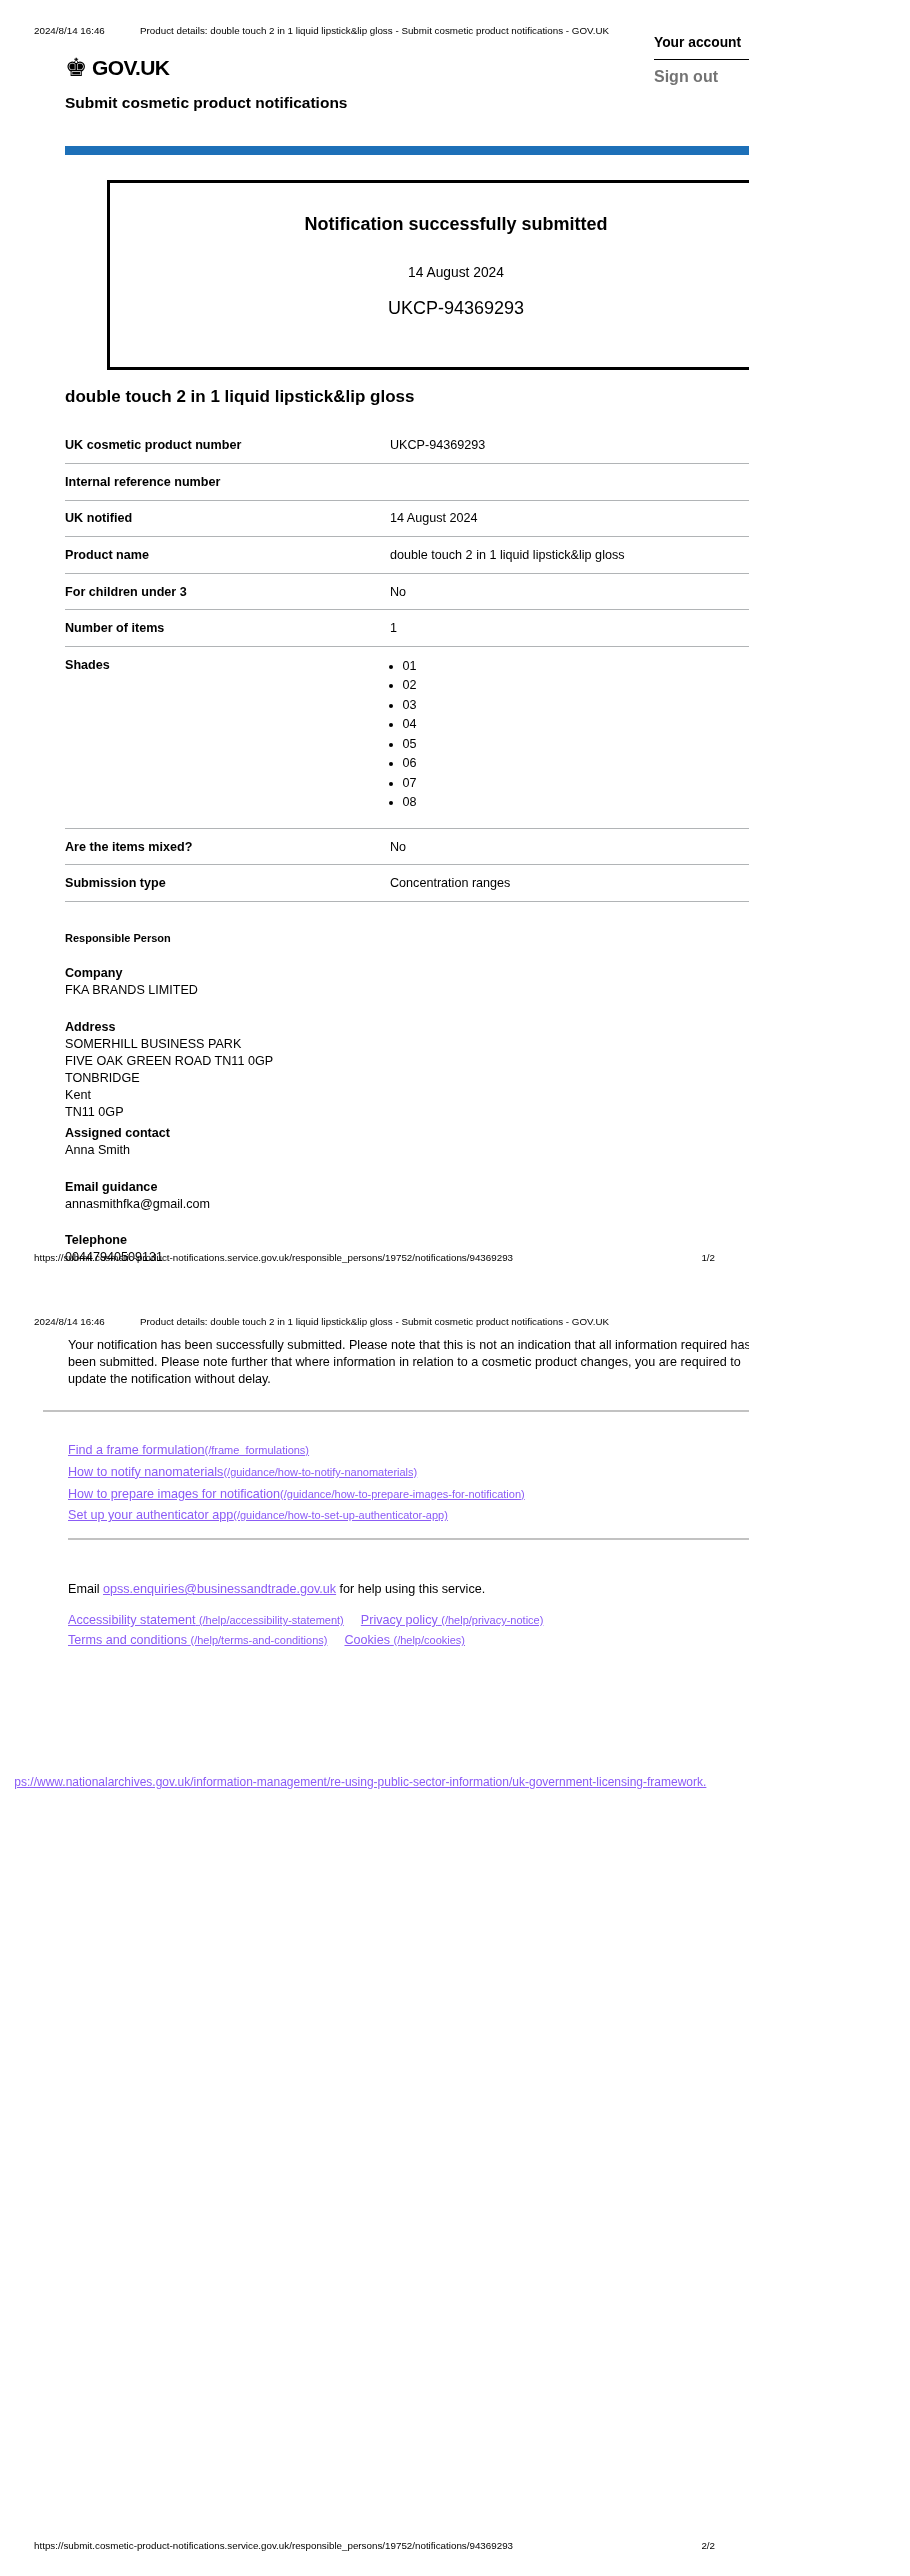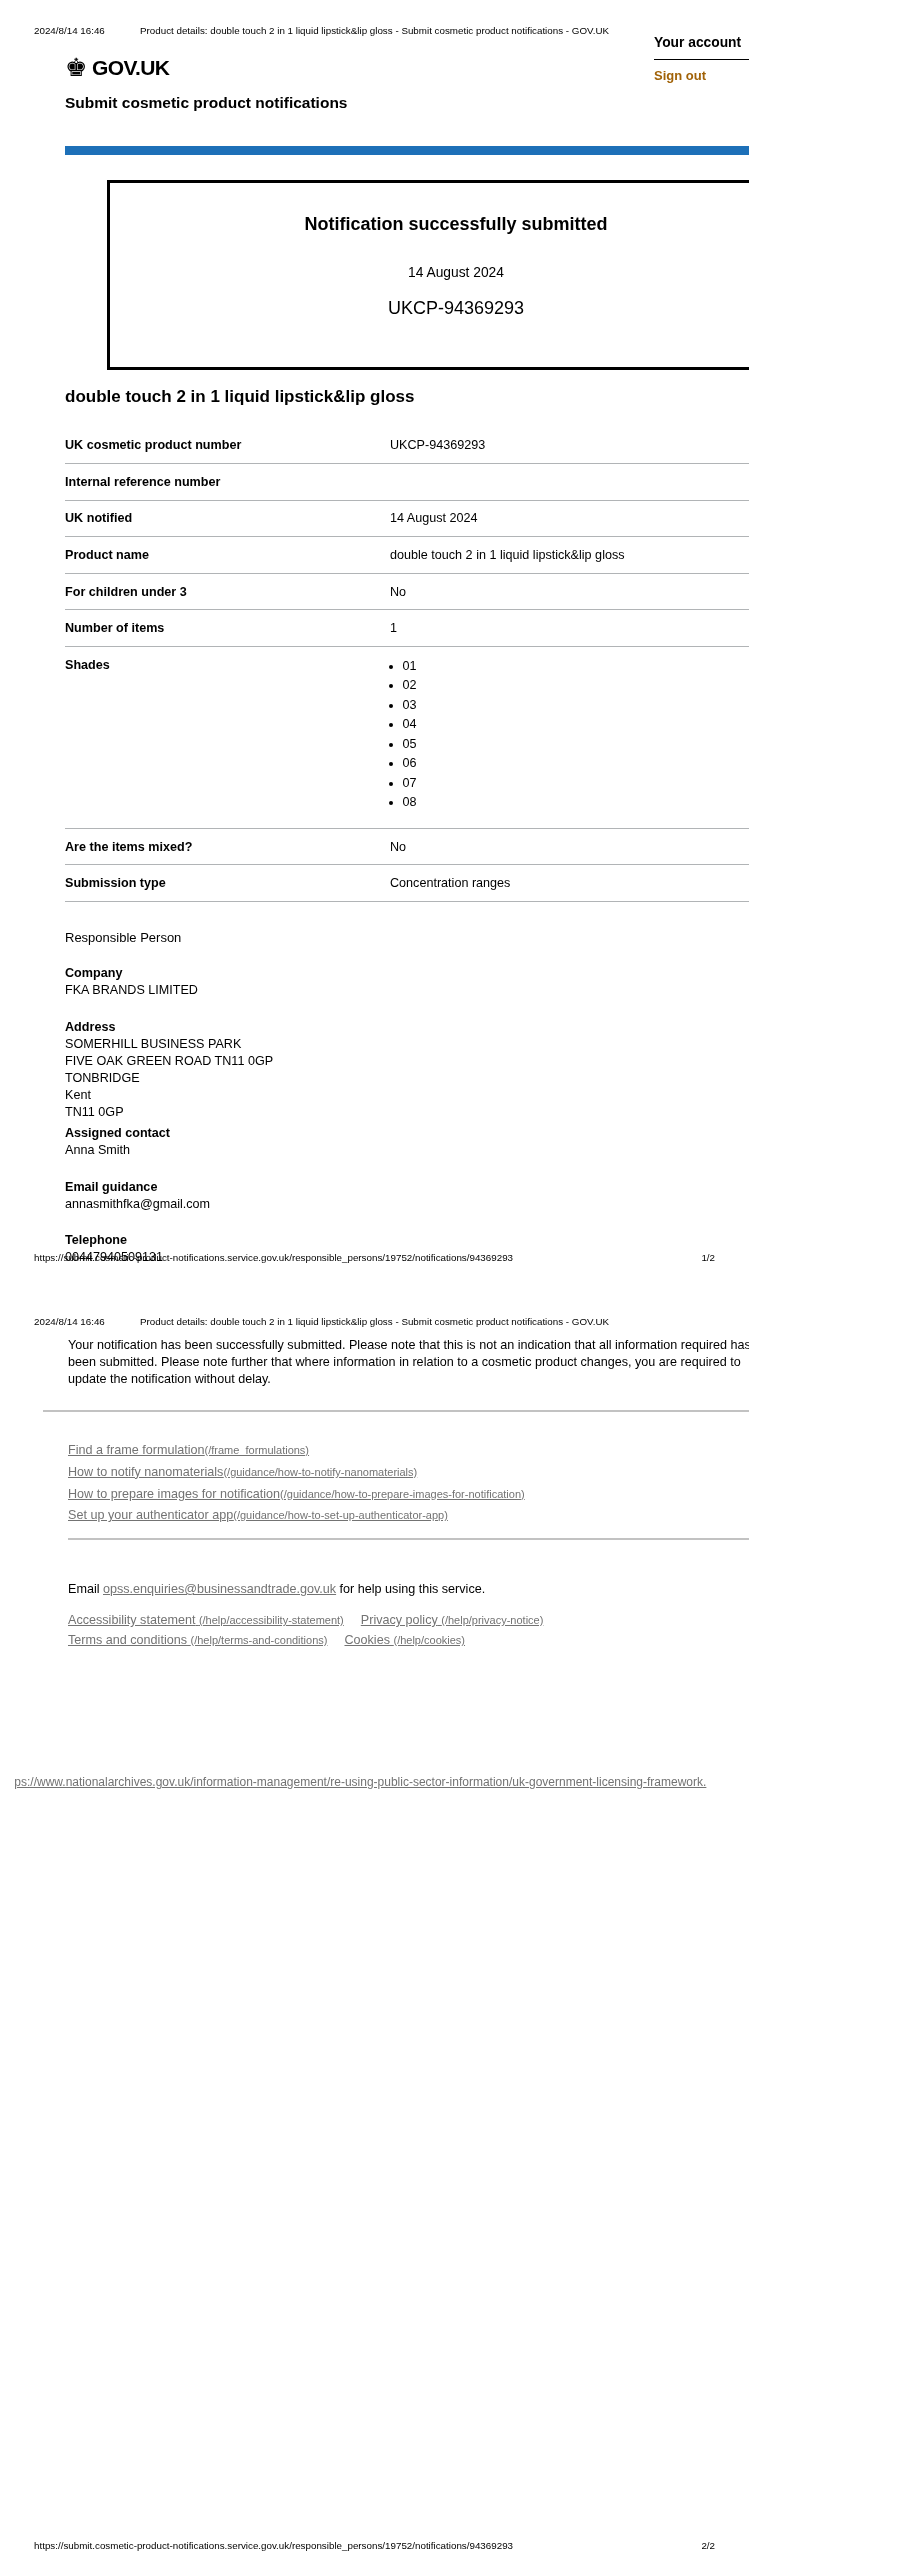--- a/index.html
+++ b/index.html
@@ -17,49 +17,49 @@
   
   .content{position:absolute;left:65px;top:52px;width:740px;}
 
   .logo-row{display:flex;align-items:center;height:32px;}
   .crown{font-size:25px;line-height:27.6px;margin-right:4.6px;}
   .logo-text{font-size:21px;font-weight:bold;letter-spacing:-0.6px;}
   .service-name{font-size:15.5px;font-weight:bold;margin-top:9.2px;line-height:19.5px;}
 
   .account-nav{position:absolute;top:34px;right:0;width:95px;text-align:left;}
   .account-label{font-size:13.8px;font-weight:bold;line-height:17px;padding-bottom:8px;border-bottom:1.7px solid #000;}
-  .sign-out{font-size:13px;font-weight:bold;color:#a16207;margin-top:7.5px;}
+  .sign-out{font-size:16px;font-weight:bold;color:#737373;margin-top:7.5px;}
 
   .blue-bar{height:9.2px;margin-top:33px;}
 
   .banner{border:3.4px solid #000;margin-top:25px;text-align:center;padding:30px 11.5px 48px 11.5px;margin-left:42px;}
   .banner-title{font-size:18px;font-weight:bold;line-height:22px;}
   .banner-date{font-size:13.8px;line-height:17px;margin-top:29px;}
   .banner-ref{font-size:18px;line-height:22px;margin-top:16px;}
 
   .product-heading{font-size:17px;font-weight:bold;line-height:22px;margin-top:16px;}
 
   .details-table{margin-top:19.5px;}
   .d-row{display:flex;padding:9.8px 0 9.8px 0;border-bottom:1.1px solid #b1b4b6;}
   .d-label{width:325px;font-weight:bold;font-size:12.6px;line-height:16px;flex:none;}
   .d-value{font-size:12.6px;line-height:16px;flex:1;}
   .d-row.shades-row{padding-bottom:15px;}
   .shades-list{margin:0;padding:0 0 0 12.6px;list-style:disc;}
   .shades-list li{font-size:12.6px;line-height:19.5px;}
 
-  .rp-heading{font-size:13px;font-weight:normal;margin-top:27.6px;line-height:16px;}
+  .rp-heading{font-size:11px;font-weight:bold;margin-top:27.6px;line-height:16px;}
   .rp-sub{font-size:12.6px;font-weight:bold;margin-top:19.5px;line-height:17px;}
   .rp-text{font-size:12.6px;line-height:17px;}
 
   
   .p2-paragraph{position:absolute;left:68px;top:49px;width:683px;font-size:12.6px;line-height:17px;}
   .hr1{position:absolute;left:43px;top:122px;width:824px;height:2.3px;background:#c2c2c2;}
   .help-links{position:absolute;left:68px;top:156px;}
   .help-links a{display:table;margin-bottom:8px;}
-  .doc-link,.doc-link:visited{color:#737373;text-decoration:underline;font-size:12.6px;line-height:13.8px;}
+  .doc-link,.doc-link:visited{color:#8b5cf6;text-decoration:underline;font-size:12.6px;line-height:13.8px;}
   .href-part{font-size:11px;}
   .hr2{position:absolute;left:68px;top:250px;width:762px;height:1.7px;background:#c2c2c2;}
   .email-line{position:absolute;left:68px;top:293px;font-size:12.6px;line-height:16px;}
   .footer-links{position:absolute;left:68px;top:326px;}
   .fl-row{display:flex;gap:17px;margin-bottom:6.3px;}
   .ogl-line{position:absolute;left:14.3px;top:487px;font-size:12px;}
   a{color:#000;}
 </style>
 </head>
 <body>

